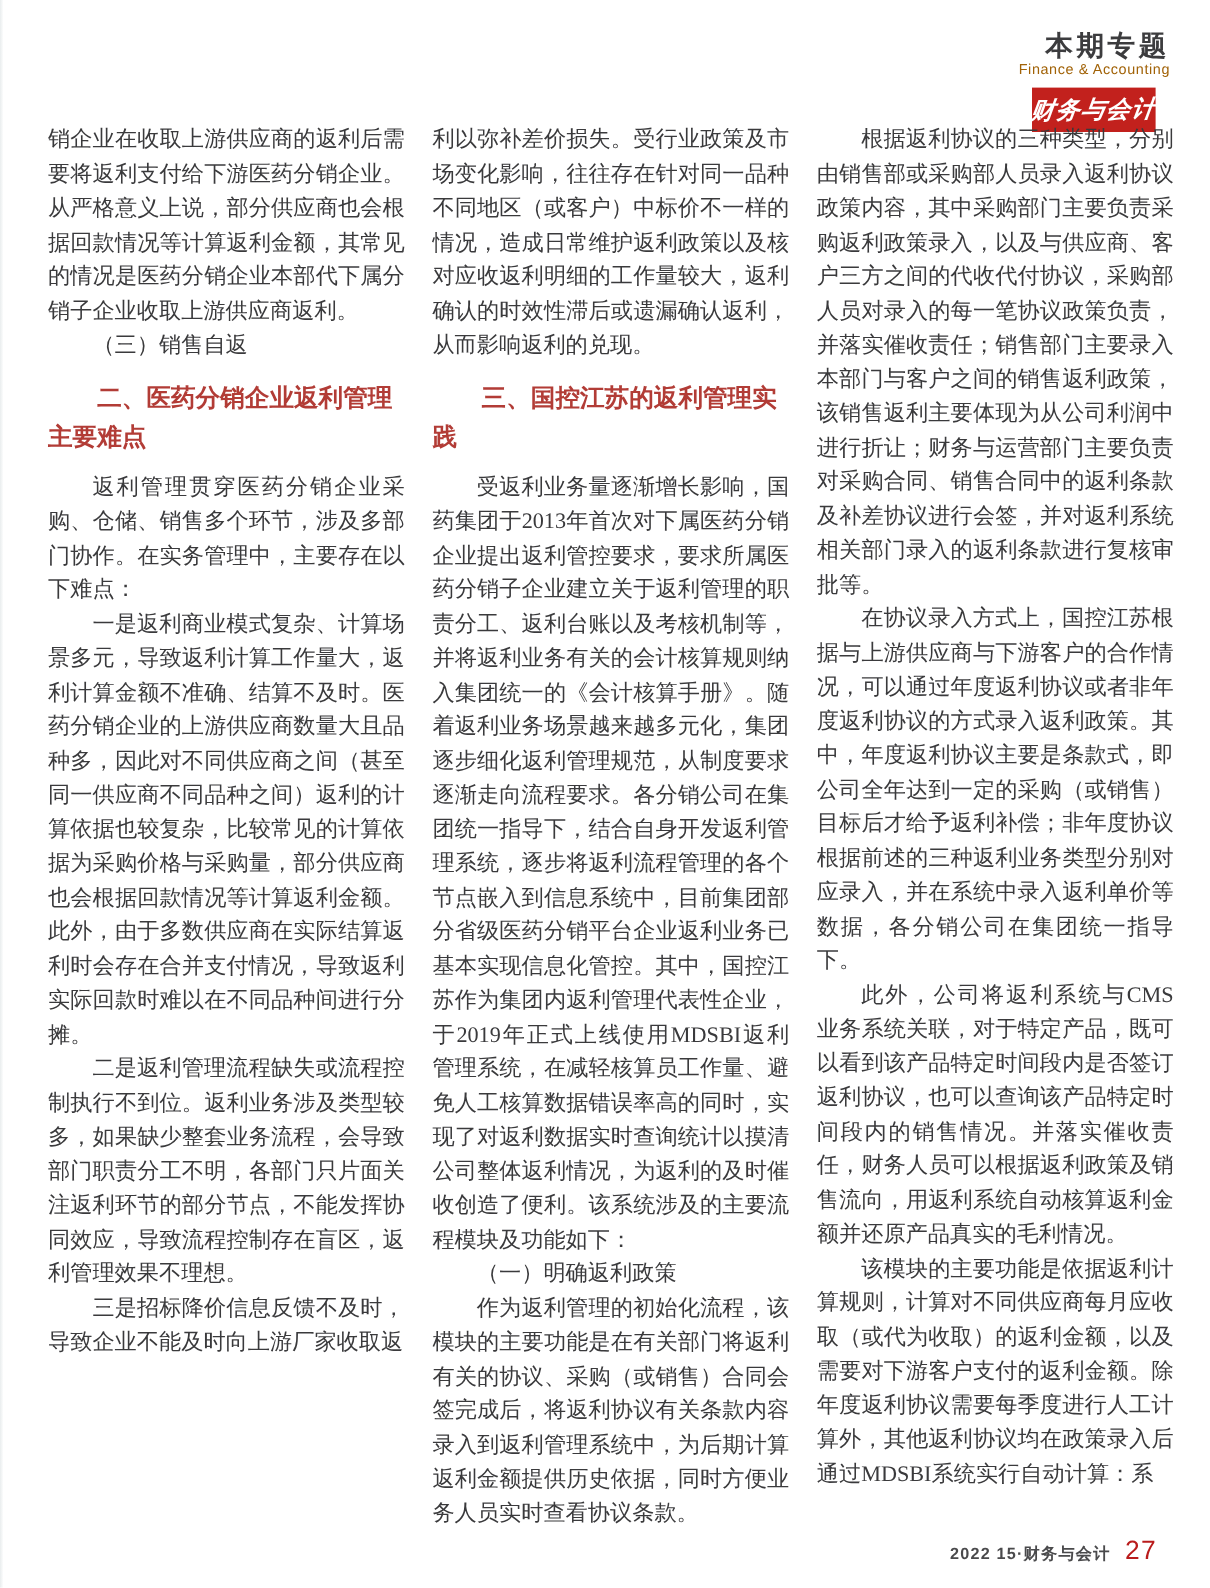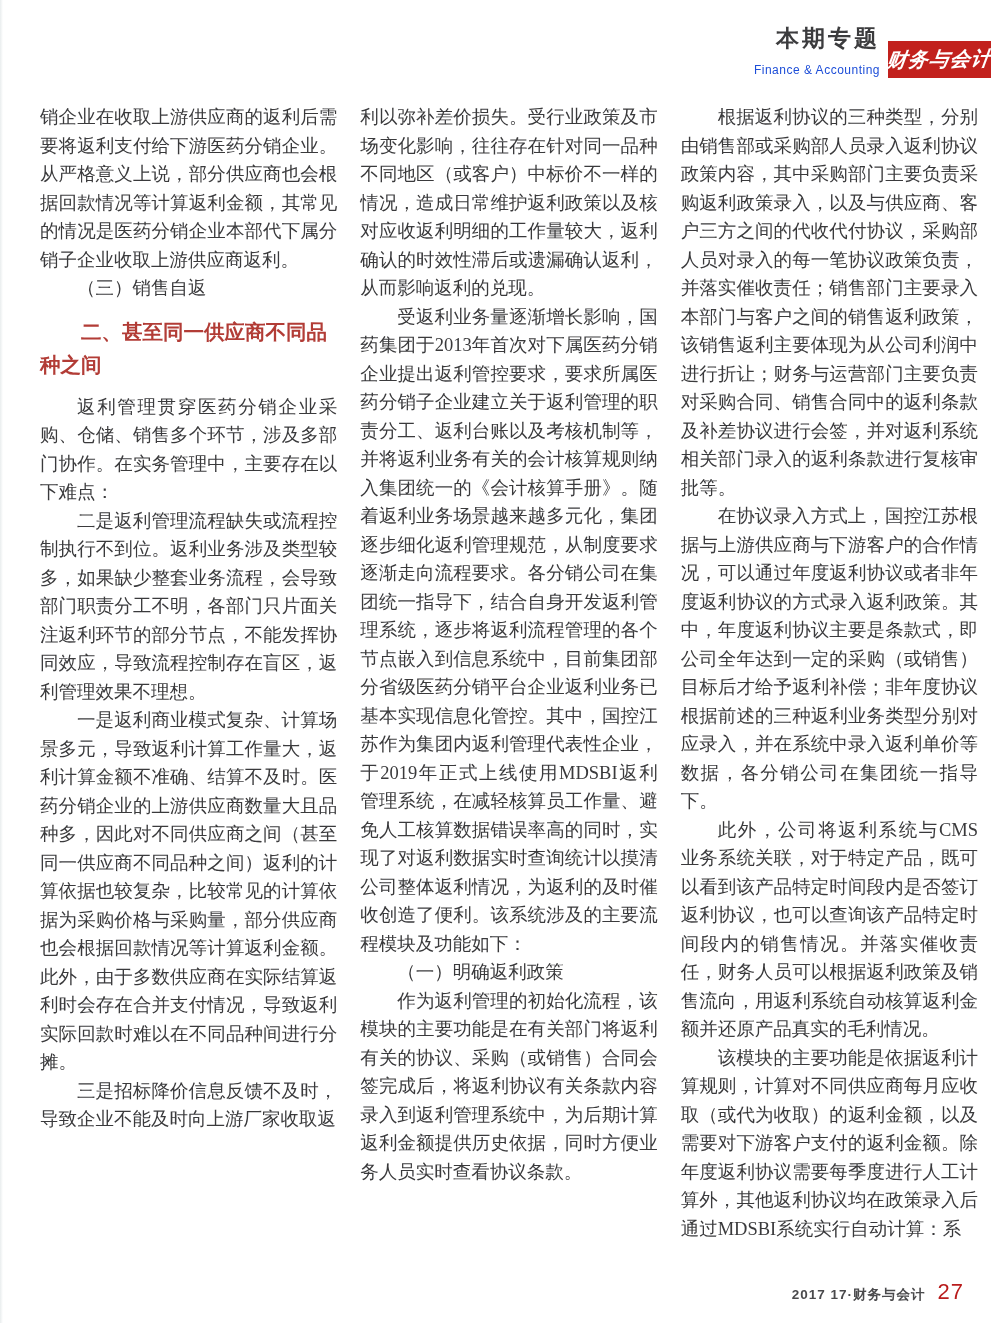--- a/index.html
+++ b/index.html
@@ -7,26 +7,26 @@
     width:1008px;height:1323px;
     background:#ffffff;
     position:relative;
     font-family:"Liberation Serif","DejaVu Serif",serif;
     color:#3a3a3c;
     overflow:hidden;
   }
   .page{position:absolute;inset:0;background:#ffffff;}
   
   .masthead{
-    position:absolute;top:26px;right:18px;
-    display:flex;align-items:flex-end;gap:9px;
+    position:absolute;top:26px;right:33px;
+    display:flex;align-items:center;gap:9px;flex-direction:column;
   }
   .topic{text-align:right;font-family:"Liberation Sans","DejaVu Sans",sans-serif;}
   .topic-cn{font-size:23px;font-weight:bold;color:#3c3c3e;letter-spacing:3px;line-height:25px;}
-  .topic-en{font-size:12px;color:#1d4ed8;letter-spacing:0.5px;margin-top:12px;}
+  .topic-en{font-size:12px;color:#a16207;letter-spacing:0.5px;margin-top:0;}
   .logo-box{
     width:101px;height:35px;background:#c2211d;
     display:flex;align-items:center;justify-content:center;
     box-shadow:0 0 0 1px #c2211d;
   }
   .logo-text{
     color:#ffffff;font-size:20px;font-weight:bold;font-style:italic;
     letter-spacing:1px;transform:skewX(-8deg) rotate(-1deg);
     font-family:"Liberation Serif","DejaVu Serif",serif;
     white-space:nowrap;
@@ -77,39 +77,40 @@
     </div>
     <div class="logo-box">
       <span class="logo-text">财务与会计</span>
     </div>
   </header>
 
   <main class="columns">
     <section class="col">
       <p class="para cont">销企业在收取上游供应商的返利后需要将返利支付给下游医药分销企业。从严格意义上说，部分供应商也会根据回款情况等计算返利金额，其常见的情况是医药分销企业本部代下属分销子企业收取上游供应商返利。</p>
       <p class="para">（三）销售自返</p>
-      <h2 class="h-red">二、甚至同一供应商不同品种之间</h2>
+      <h2 class="h-red">二、医药分销企业返利管理主要难点</h2>
       <p class="para">返利管理贯穿医药分销企业采购、仓储、销售多个环节，涉及多部门协作。在实务管理中，主要存在以下难点：</p>
+      <p class="para">一是返利商业模式复杂、计算场景多元，导致返利计算工作量大，返利计算金额不准确、结算不及时。医药分销企业的上游供应商数量大且品种多，因此对不同供应商之间（甚至同一供应商不同品种之间）返利的计算依据也较复杂，比较常见的计算依据为采购价格与采购量，部分供应商也会根据回款情况等计算返利金额。此外，由于多数供应商在实际结算返利时会存在合并支付情况，导致返利实际回款时难以在不同品种间进行分摊。</p>
       <p class="para">二是返利管理流程缺失或流程控制执行不到位。返利业务涉及类型较多，如果缺少整套业务流程，会导致部门职责分工不明，各部门只片面关注返利环节的部分节点，不能发挥协同效应，导致流程控制存在盲区，返利管理效果不理想。</p>
-      <p class="para">一是返利商业模式复杂、计算场景多元，导致返利计算工作量大，返利计算金额不准确、结算不及时。医药分销企业的上游供应商数量大且品种多，因此对不同供应商之间（甚至同一供应商不同品种之间）返利的计算依据也较复杂，比较常见的计算依据为采购价格与采购量，部分供应商也会根据回款情况等计算返利金额。此外，由于多数供应商在实际结算返利时会存在合并支付情况，导致返利实际回款时难以在不同品种间进行分摊。</p>
       <p class="para">三是招标降价信息反馈不及时，导致企业不能及时向上游厂家收取返</p>
     </section>
 
     <section class="col">
       <p class="para cont">利以弥补差价损失。受行业政策及市场变化影响，往往存在针对同一品种不同地区（或客户）中标价不一样的情况，造成日常维护返利政策以及核对应收返利明细的工作量较大，返利确认的时效性滞后或遗漏确认返利，从而影响返利的兑现。</p>
+      <h2 class="h-red">三、国控江苏的返利管理实践</h2>
       <p class="para">受返利业务量逐渐增长影响，国药集团于2013年首次对下属医药分销企业提出返利管控要求，要求所属医药分销子企业建立关于返利管理的职责分工、返利台账以及考核机制等，并将返利业务有关的会计核算规则纳入集团统一的《会计核算手册》。随着返利业务场景越来越多元化，集团逐步细化返利管理规范，从制度要求逐渐走向流程要求。各分销公司在集团统一指导下，结合自身开发返利管理系统，逐步将返利流程管理的各个节点嵌入到信息系统中，目前集团部分省级医药分销平台企业返利业务已基本实现信息化管控。其中，国控江苏作为集团内返利管理代表性企业，于2019年正式上线使用MDSBI返利管理系统，在减轻核算员工作量、避免人工核算数据错误率高的同时，实现了对返利数据实时查询统计以摸清公司整体返利情况，为返利的及时催收创造了便利。该系统涉及的主要流程模块及功能如下：</p>
       <p class="para">（一）明确返利政策</p>
       <p class="para">作为返利管理的初始化流程，该模块的主要功能是在有关部门将返利有关的协议、采购（或销售）合同会签完成后，将返利协议有关条款内容录入到返利管理系统中，为后期计算返利金额提供历史依据，同时方便业务人员实时查看协议条款。</p>
     </section>
 
     <section class="col">
       <p class="para">根据返利协议的三种类型，分别由销售部或采购部人员录入返利协议政策内容，其中采购部门主要负责采购返利政策录入，以及与供应商、客户三方之间的代收代付协议，采购部人员对录入的每一笔协议政策负责，并落实催收责任；销售部门主要录入本部门与客户之间的销售返利政策，该销售返利主要体现为从公司利润中进行折让；财务与运营部门主要负责对采购合同、销售合同中的返利条款及补差协议进行会签，并对返利系统相关部门录入的返利条款进行复核审批等。</p>
       <p class="para">在协议录入方式上，国控江苏根据与上游供应商与下游客户的合作情况，可以通过年度返利协议或者非年度返利协议的方式录入返利政策。其中，年度返利协议主要是条款式，即公司全年达到一定的采购（或销售）目标后才给予返利补偿；非年度协议根据前述的三种返利业务类型分别对应录入，并在系统中录入返利单价等数据，各分销公司在集团统一指导下。</p>
       <p class="para">此外，公司将返利系统与CMS业务系统关联，对于特定产品，既可以看到该产品特定时间段内是否签订返利协议，也可以查询该产品特定时间段内的销售情况。并落实催收责任，财务人员可以根据返利政策及销售流向，用返利系统自动核算返利金额并还原产品真实的毛利情况。</p>
       <p class="para">该模块的主要功能是依据返利计算规则，计算对不同供应商每月应收取（或代为收取）的返利金额，以及需要对下游客户支付的返利金额。除年度返利协议需要每季度进行人工计算外，其他返利协议均在政策录入后通过MDSBI系统实行自动计算：系</p>
     </section>
   </main>
 
   <footer class="folio">
-    <span class="issue">2017 17·财务与会计</span>
+    <span class="issue">2022 15·财务与会计</span>
     <span class="pagenum">27</span>
   </footer>
 </div>
 
 </body></html>

